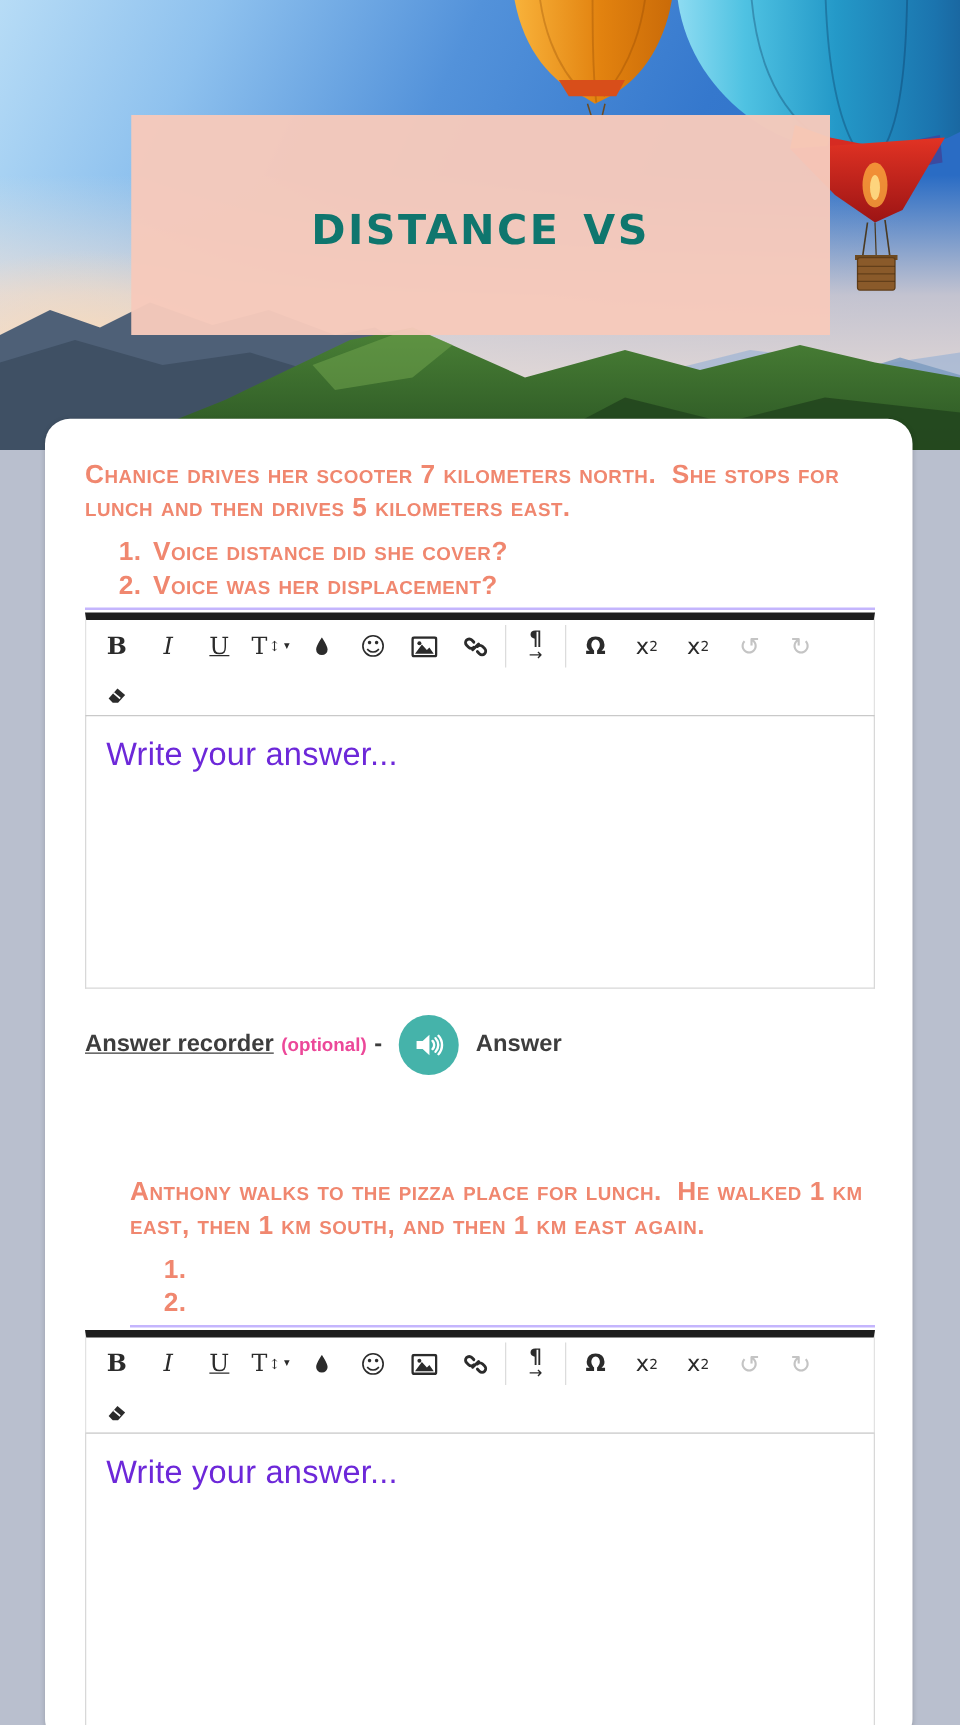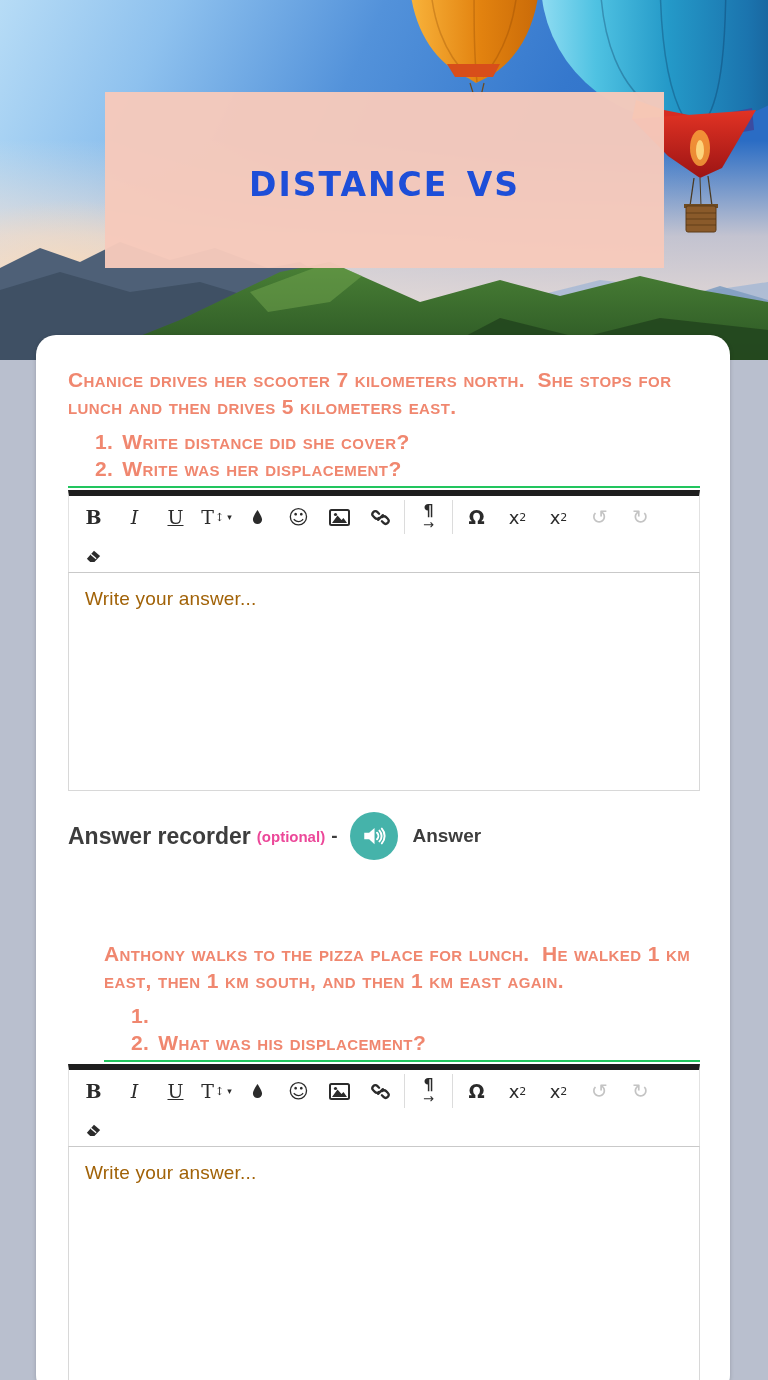--- a/index.html
+++ b/index.html
@@ -10,33 +10,33 @@
   .hero { position:absolute; left:0; top:0; width:768px; height:360px; overflow:hidden; }
   .hero svg { display:block; }
   .title-box {
     position:absolute; left:105px; top:92px; width:559px; height:176px;
     background:rgba(246,201,187,0.97);
     display:flex; flex-direction:column; align-items:center; justify-content:center;
   }
   .title-line {
     font-family:"DejaVu Sans", sans-serif;
     font-weight:bold; font-variant:small-caps; text-transform:lowercase;
-    font-size:47px; line-height:66px; letter-spacing:2px; color:#1d4ed8;
+    font-size:47px; line-height:66px; letter-spacing:2px; color:#0f766e;
   }
 
   
   .card {
     position:absolute; left:36px; top:335px; width:694px; height:1060px;
     background:#ffffff; border-radius:20px;
     padding:31px 30px 0 32px;
     box-shadow:0 1px 4px rgba(0,0,0,.18);
   }
 
   
-  .q-block { border-bottom:2px solid #22c55e; padding-bottom:4px; }
+  .q-block { border-bottom:2px solid #c4b5fd; padding-bottom:4px; }
   .q-prompt {
     font-weight:bold; font-variant:small-caps; letter-spacing:0.4px;
     font-size:21px; line-height:27px; color:#f0876f; white-space:pre-wrap;
   }
   .q-list { margin-top:8px; }
   .q-item {
     display:flex; font-weight:bold; font-variant:small-caps; letter-spacing:0.4px;
     font-size:21px; line-height:27px; color:#f0876f; padding-left:27px;
   }
   .q-item .num { margin-right:9px; }
@@ -69,25 +69,25 @@
   .tb-undo, .tb-redo { font-size:20px; }
   .tb-divider { width:1px; height:34px; background:#dcdcdc; margin:0 3px; }
   .tb-btn svg { display:block; }
 
   .answer-area {
     border:1px solid #d8d8d8; border-top:1px solid #c9c9c9; margin-top:-1px;
     background:#fff; padding:15px 16px; cursor:text;
   }
   .answer-area.h1 { height:219px; }
   .answer-area.h2 { height:300px; }
-  .placeholder { color:#a16207; font-size:19px; letter-spacing:0.2px; }
+  .placeholder { color:#6d28d9; font-size:26px; letter-spacing:0.2px; }
 
   
   .recorder { display:flex; align-items:center; margin-top:21px; height:48px; }
-  .rec-label { font-size:23px; font-weight:bold; color:#3d3d3d; }
+  .rec-label { font-size:19px; font-weight:bold; color:#3d3d3d;text-decoration:underline; }
   .rec-optional { font-size:15px; font-weight:bold; color:#ec4899; margin-left:6px; }
   .rec-dash { font-size:19px; font-weight:bold; color:#3d3d3d; margin-left:6px; }
   .rec-btn {
     width:48px; height:48px; border-radius:50%; background:#45b3aa; border:none;
     margin-left:13px; display:flex; align-items:center; justify-content:center; cursor:pointer;
   }
   .rec-voice { font-size:19px; font-weight:bold; color:#3d3d3d; margin-left:14px; }
 
   .q2 { margin-top:80px;margin-left:36px; }
 </style>
@@ -190,25 +190,25 @@
   </div>
 </div>
 
 <div class="card">
 
   <section class="q-block">
     <p class="q-prompt">Chanice drives her scooter 7 kilometers north.  She stops for lunch and then drives 5 kilometers east.</p>
     <div class="q-list">
       <div class="q-item">
           <span class="num">1.</span>
-          <span>Write distance did she cover?</span>
+          <span>Voice distance did she cover?</span>
         </div>
       <div class="q-item">
           <span class="num">2.</span>
-          <span>Write was her displacement?</span>
+          <span>Voice was her displacement?</span>
         </div>
     </div>
   </section>
 
   <div class="editor">
 
   <div class="toolbar">
     <div class="tb-row">
       <button class="tb-btn serif tb-bold">B</button>
       <button class="tb-btn serif tb-italic">I</button>
@@ -291,21 +291,20 @@
   </div>
 
   <section class="q-block q2">
     <p class="q-prompt">Anthony walks to the pizza place for lunch.  He walked 1 km east, then 1 km south, and then 1 km east again.</p>
     <div class="q-list">
       <div class="q-item">
           <span class="num">1.</span>
         </div>
       <div class="q-item">
           <span class="num">2.</span>
-          <span>What was his displacement?</span>
         </div>
     </div>
   </section>
 
   <div class="editor">
 
   <div class="toolbar">
     <div class="tb-row">
       <button class="tb-btn serif tb-bold">B</button>
       <button class="tb-btn serif tb-italic">I</button>

